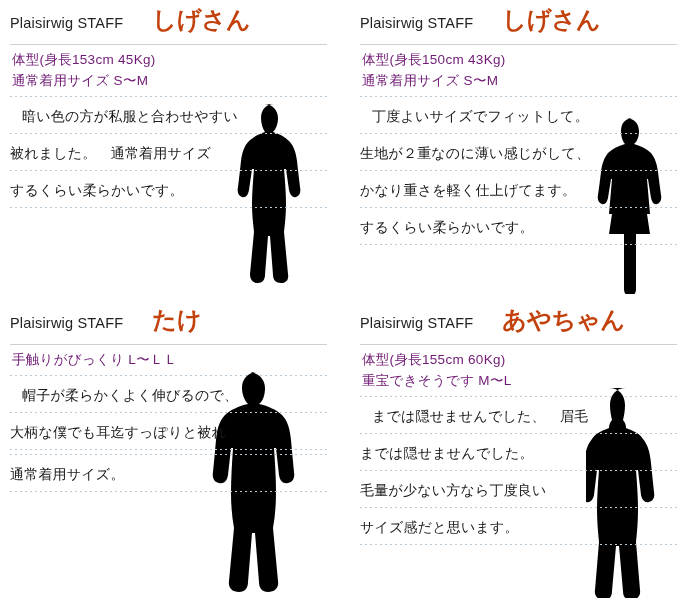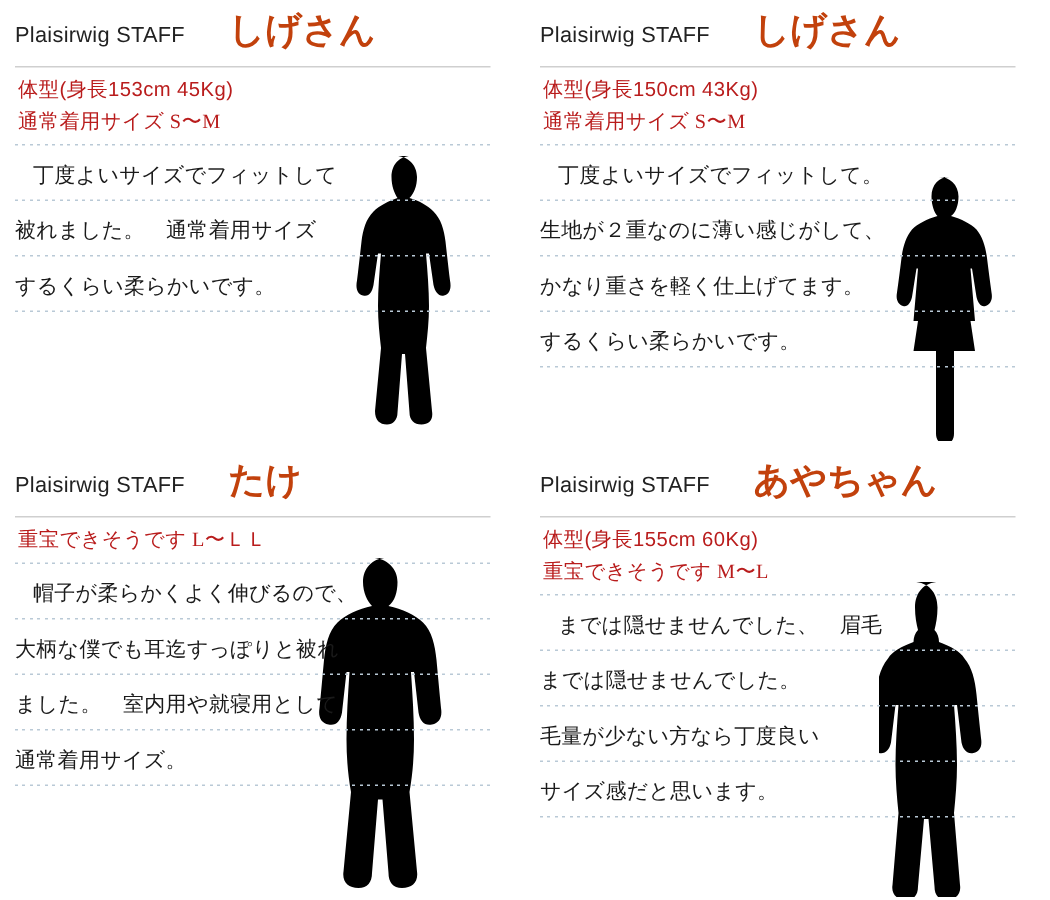--- a/index.html
+++ b/index.html
@@ -48,28 +48,27 @@
     margin-left: 21px;
   }
   .rule {
     height: 1px;
     background: #cfcfcf;
     margin: 2px 0 6px 0;
     width: 96%;
   }
   .spec {
     font-size: 13.5px;
-    color: #b91c1c;
+    color: #701a75;
     margin: 0 0 3px 2px;
     letter-spacing: 0.3px;
     white-space: nowrap;
   }
   .spec.second {
     margin-bottom: 6px;
-    font-family: Liberation Serif, serif;
   }
   .dotline {
     height: 1px;
     width: 97%;
     background-image: repeating-linear-gradient(to right, #b9c9d6 0, #b9c9d6 2px, transparent 2px, transparent 5px);
     margin: 2px 0 4px 0;
   }
   .body-text {
     position: relative;
     z-index: 2;
@@ -110,21 +109,21 @@
     <div class="header-row">
       <span class="staff-label">Plaisirwig STAFF</span>
       <span class="staff-name">しげさん</span>
     </div>
     <div class="rule"></div>
     <div class="spec">体型(身長153cm 45Kg)</div>
     <div class="spec second">通常着用サイズ  S〜M</div>
     <div class="dotline"></div>
     <div class="body-text">
       <div class="line">
-          <span class="txt indent">丁度よいサイズでフィットして</span>
+          <span class="txt indent">暗い色の方が私服と合わせやすい</span>
         </div>
       <div class="dotline"></div>
       <div class="line">
           <span class="txt">被れました。　通常着用サイズ</span>
         </div>
       <div class="dotline"></div>
       <div class="line">
           <span class="txt">するくらい柔らかいです。</span>
         </div>
       <div class="dotline"></div>
@@ -169,34 +168,31 @@
       </svg>
     </div>
   </div>
 
   <div class="panel">
     <div class="header-row">
       <span class="staff-label">Plaisirwig STAFF</span>
       <span class="staff-name">たけ</span>
     </div>
     <div class="rule"></div>
-    <div class="spec second">重宝できそうです  L〜ＬＬ</div>
+    <div class="spec second">手触りがびっくり  L〜ＬＬ</div>
     <div class="dotline"></div>
     <div class="body-text">
       <div class="line">
           <span class="txt indent">帽子が柔らかくよく伸びるので、</span>
         </div>
       <div class="dotline"></div>
       <div class="line">
           <span class="txt">大柄な僕でも耳迄すっぽりと被れ</span>
         </div>
       <div class="dotline"></div>
-      <div class="line">
-          <span class="txt">ました。　室内用や就寝用として</span>
-        </div>
       <div class="dotline"></div>
       <div class="line">
           <span class="txt">通常着用サイズ。</span>
         </div>
       <div class="dotline"></div>
     </div>
     <div class="silhouette sil-c">
       <svg width="96" height="228" viewBox="0 0 96 228">
         <path fill="#000000" d="M48 2c-10 0-16 7-16 16 0 7 3 13 6 16-9 2-18 6-23 11-6 6-8 15-9 25-1 11-2 22-3 32-1 6 1 10 6 11 5 1 8-2 9-8 1-9 2-18 3-27l2 0c-1 15-2 30-2 45 0 12 1 24 3 35l-5 53c-1 7 3 11 10 11 6 0 9-4 9-10l4-49 3 0 4 49c0 6 3 10 9 10 7 0 11-4 10-11l-5-53c2-11 3-23 3-35 0-15-1-30-2-45l2 0c1 9 2 18 3 27 1 6 4 9 9 8 5-1 7-5 6-11-1-10-2-21-3-32-1-10-3-19-9-25-5-5-14-9-23-11 4-3 6-9 6-16 0-9-7-16-17-16z"></path>
       </svg>

